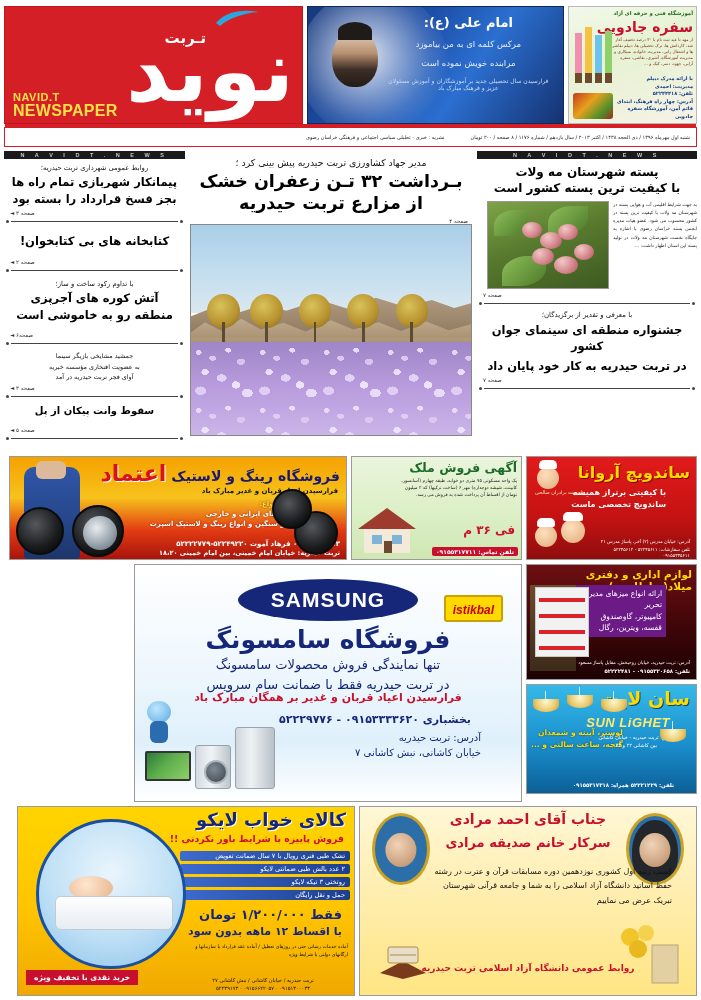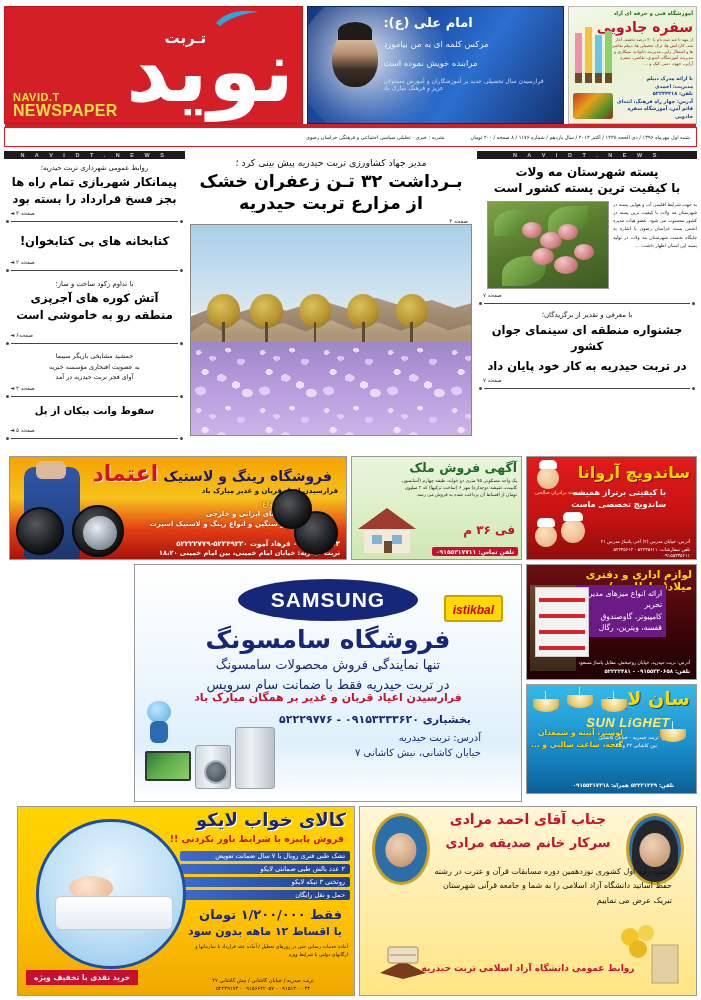--- a/index.html
+++ b/index.html
@@ -34,21 +34,21 @@
 
   .banner-quote { position:relative; width:258px; margin-left:4px; margin-right:4px;
                   background:linear-gradient(125deg,#17387d 0%,#1c4ea8 38%,#2b6fd0 62%,#153271 100%);
                   border:1px solid #0e2a5c; overflow:hidden; }
   .bq-glow { position:absolute; left:-10px; top:-18px; width:150px; height:150px; border-radius:50%;
              background:radial-gradient(circle at 45% 45%, rgba(255,255,255,.85), rgba(255,255,255,.15) 55%, rgba(255,255,255,0) 72%); }
   .bq-portrait { position:absolute; left:24px; top:22px; width:46px; height:58px; border-radius:50% 50% 45% 45%;
                  background:linear-gradient(180deg,#e8d7c5 0%,#b79070 42%,#3c2e26 70%,#241b16 100%); filter:blur(.3px); }
   .bq-portrait:after { content:""; position:absolute; left:6px; top:-7px; width:34px; height:18px;
                  border-radius:50% 50% 0 0; background:#1f1b19; }
-  .bq-text { position:absolute; right:10px; top:8px; width:170px; text-align:left; color:#fff; direction:rtl; }
+  .bq-text { position:absolute; right:10px; top:8px; width:170px; text-align:center; color:#fff; direction:rtl; }
   .bq-title { font-size:13px; font-weight:bold; margin-bottom:9px; }
   .bq-line { font-size:8.5px; margin-bottom:9px; color:#e8eefb; }
   .bq-foot { font-size:6px; color:#cfdcf4; margin-top:4px; }
 
   .banner-ad1 { position:relative; width:129px; border:1px solid #b9b9b9;
                 background:linear-gradient(160deg,#f3f8ea 0%,#e6f2d2 40%,#f7f2e6 100%); overflow:hidden; }
   .ad1-top { position:absolute; right:3px; top:3px; left:3px; text-align:right; direction:rtl;
              color:#1f6b1f; font-size:5.4px; font-weight:bold; }
   .ad1-title { position:absolute; right:3px; top:12px; color:#c8102e; font-size:14px; font-weight:bold; direction:rtl; }
   .ad1-body { position:absolute; right:3px; top:30px; width:82px; text-align:right; direction:rtl;
@@ -130,21 +130,21 @@
   .lc-head-sm { text-align:center; font-size:10px; font-weight:bold; color:#000; direction:rtl; line-height:1.45; }
   .lc-small { text-align:center; font-size:6.4px; color:#111; direction:rtl; line-height:1.6; }
 
   
   .ads-wrap { position:absolute; left:0; right:0; top:456px; padding:0 4px; }
   .ad-row { display:flex; flex-direction:row; gap:4px; margin-bottom:4px; }
   .adbox { position:relative; overflow:hidden; border:1px solid #9a9a9a; }
 
   
   .ad-tire { width:338px; height:104px; background:linear-gradient(180deg,#f5a200 0%,#f7c21c 40%,#e23b13 72%,#a8140b 100%); }
-  .tire-title { position:absolute; right:14px; top:4px; direction:rtl; text-align:right; }
+  .tire-title { position:absolute; right:6px; top:4px; direction:rtl; text-align:right; }
   .tire-title .t1 { font-size:14px; font-weight:bold; color:#1a1a6e; }
   .tire-title .t2 { font-size:22px; font-weight:bold; color:#d8121a; text-shadow:1px 1px 0 #fff; }
   .tire-sub { position:absolute; right:8px; top:30px; font-size:7px; color:#111; direction:rtl; font-weight:bold; }
   .tire-list { position:absolute; right:42px; top:42px; direction:rtl; text-align:right; color:#fff; font-size:7px;
                line-height:1.45; font-weight:bold; text-shadow:0 0 2px #7a1008; }
   .tire-list .hl { color:#ffe23b; }
   .tire-phone { position:absolute; right:6px; bottom:11px; font-size:7px; font-weight:bold; color:#fff; direction:rtl; }
   .tire-addr { position:absolute; right:6px; bottom:2px; font-size:6.6px; font-weight:bold; color:#fff; direction:rtl; }
   .tire-wheel { position:absolute; border-radius:50%; background:radial-gradient(circle at 40% 35%,#55585c,#1a1c1e 58%,#000 100%);
                 border:2px solid #0b0b0b; }

